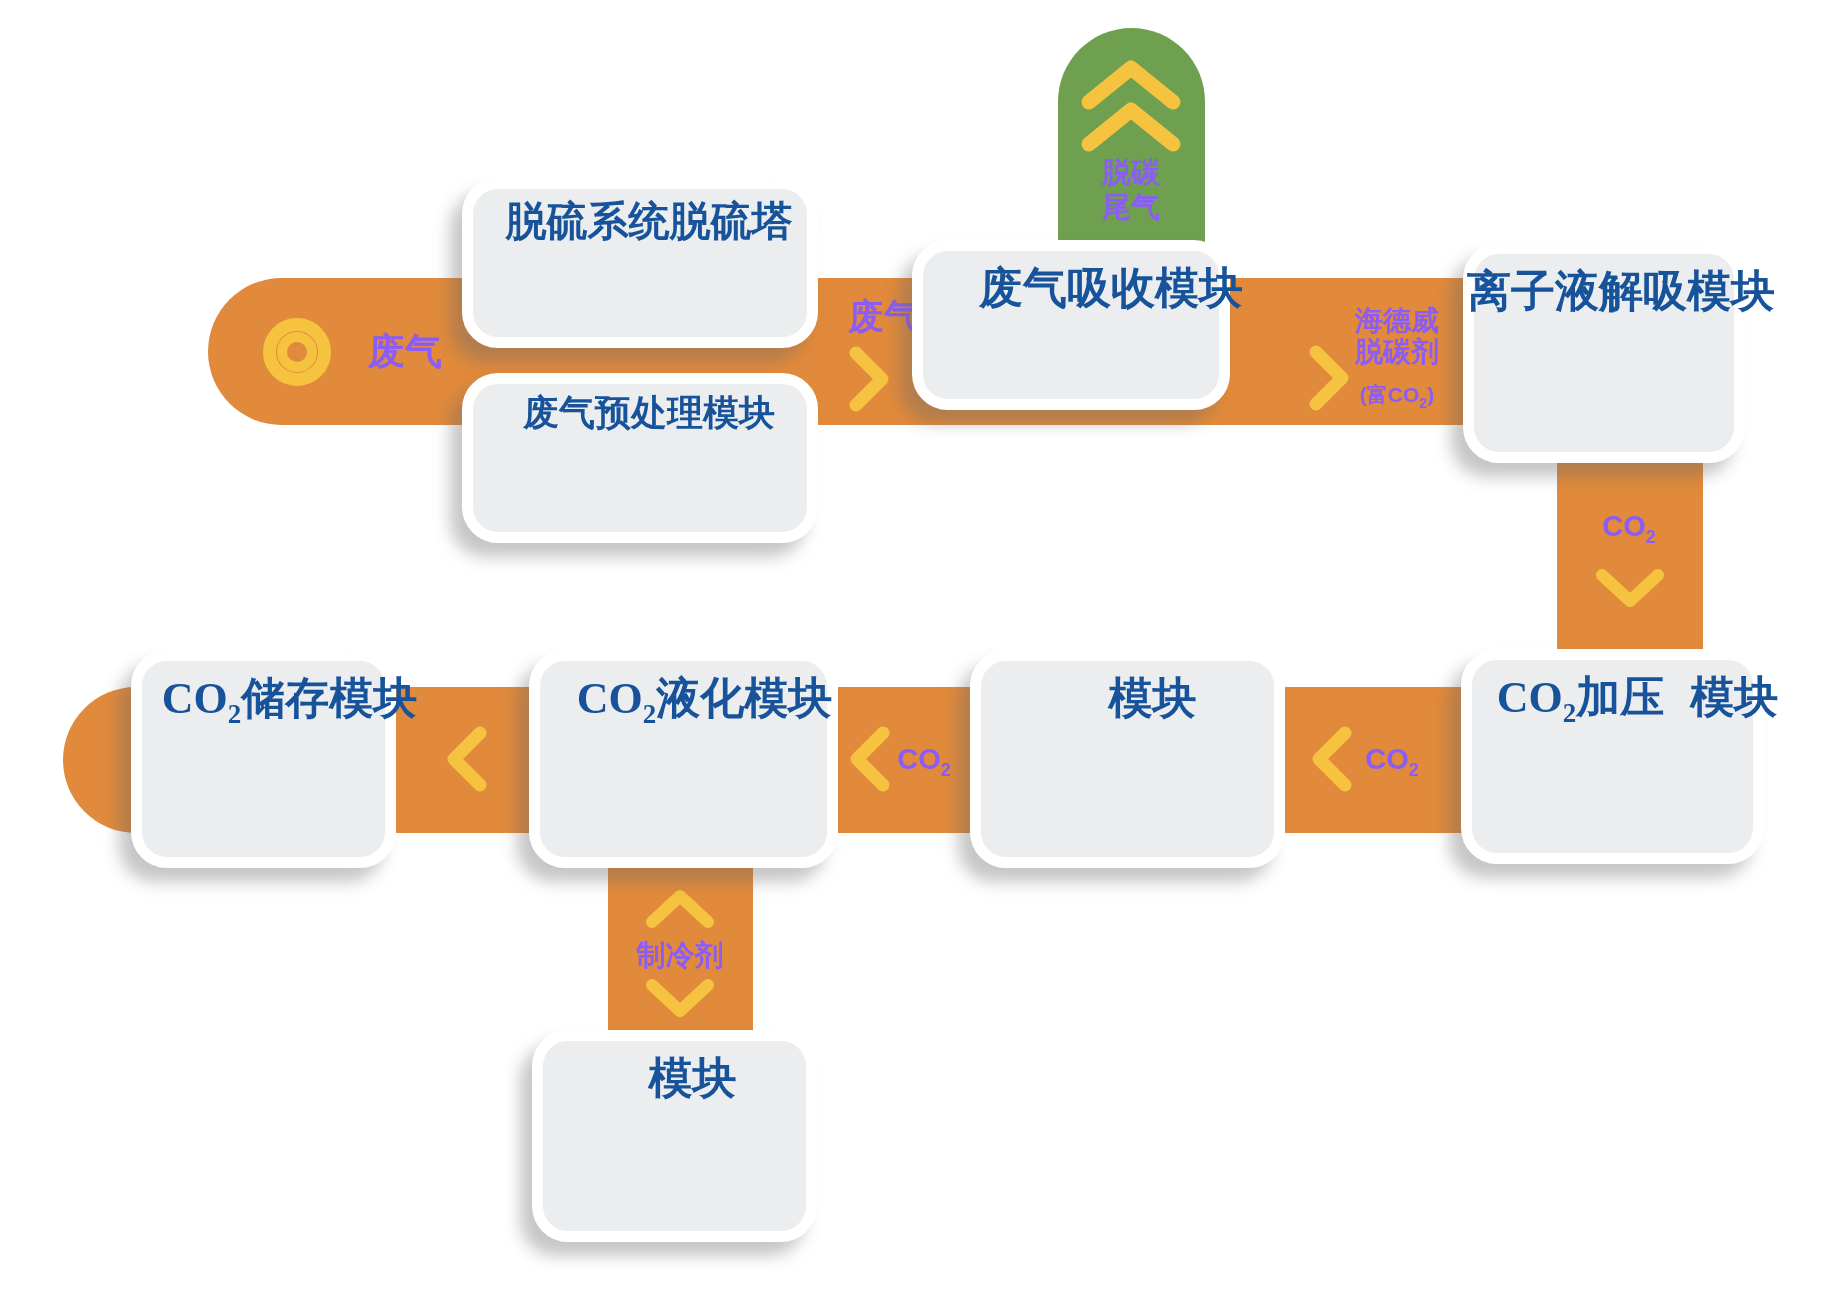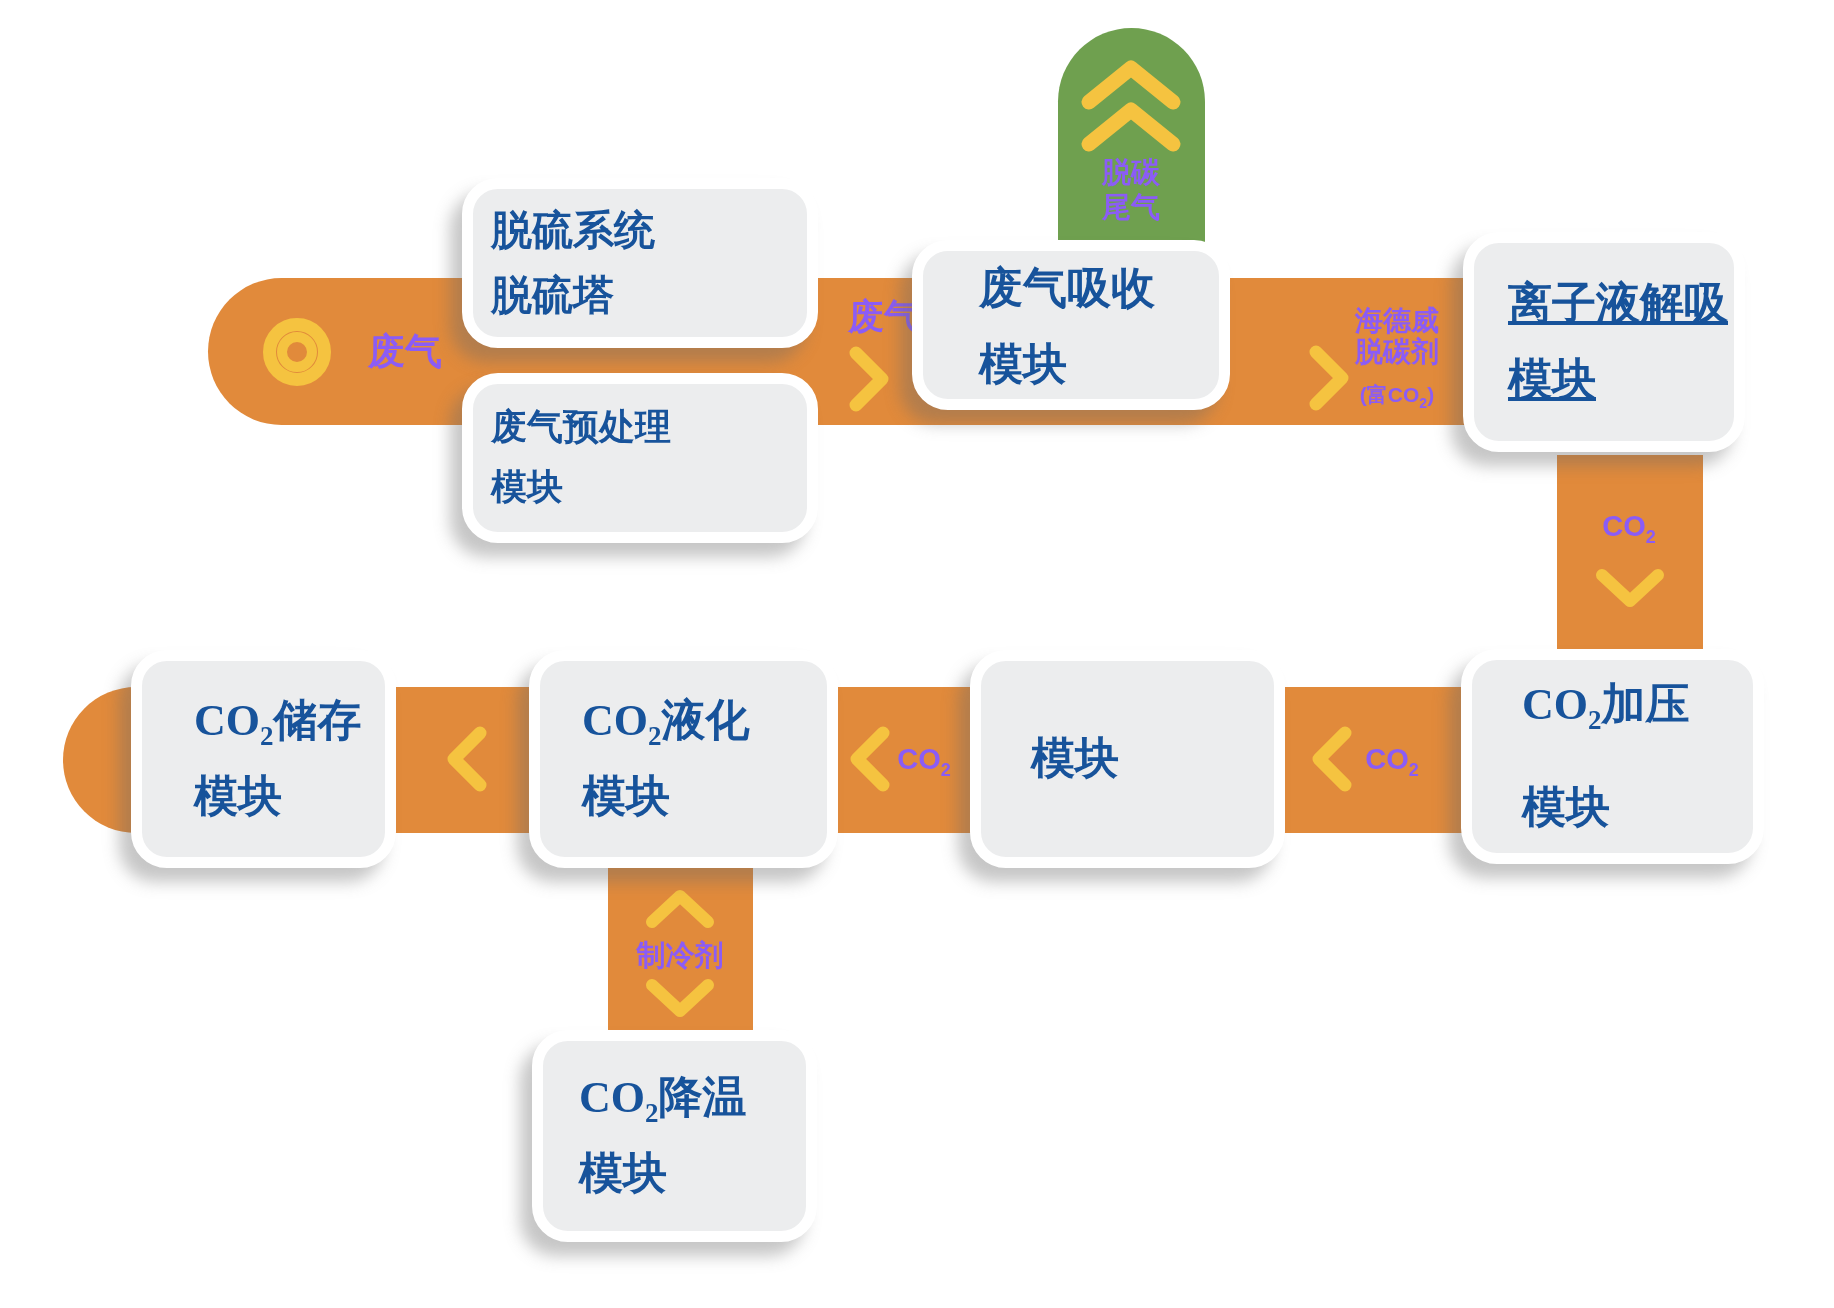--- a/index.html
+++ b/index.html
@@ -12,32 +12,32 @@
   .bar-top{left:208px;top:278px;width:1350px;height:147px;border-radius:74px 0 0 74px;}
   .bar-green{left:1058px;top:28px;width:147px;height:262px;border-radius:74px 74px 0 0;background:#6FA04F;}
   .bar-co2-down{left:1557px;top:455px;width:146px;height:240px;}
   .bar-bottom{left:63px;top:687px;width:1490px;height:146px;border-radius:73px 0 0 73px;}
   .bar-refrigerant{left:608px;top:855px;width:145px;height:185px;}
   
   .node{
     position:absolute;z-index:3;box-sizing:border-box;
     background:#ECEDEE;border:11px solid #FFFFFF;border-radius:36px;
     box-shadow:-12px 14px 16px rgba(105,105,105,.38);
-    display:flex;flex-direction:column;justify-content:center;
+    display:flex;flex-direction:row;justify-content:center;
     color:#17539B;font-family:"Liberation Serif","DejaVu Serif",serif;
     font-weight:700;font-size:44px;
   }
   .node .ln{margin:15px 0;line-height:1.05;white-space:nowrap;}
   .node sub{font-size:27px;line-height:0;}
   .n-desulf{left:462px;top:178px;width:356px;height:170px;font-size:41px;padding-left:18px;}
   .n-desulf .ln{margin:11px 0;}
   .n-pretreat{left:462px;top:373px;width:356px;height:170px;font-size:36px;padding-left:18px;}
   .n-pretreat .ln{margin:11px 0;}
   .n-absorb{left:912px;top:240px;width:318px;height:170px;padding-left:56px;justify-content:space-between;}
-  .n-desorb{left:1463px;top:232px;width:282px;height:220px;padding-left:34px;text-decoration:underline;}
+  .n-desorb{left:1463px;top:243px;width:282px;height:220px;padding-left:34px;}
   .n-press{left:1461px;top:649px;width:303px;height:215px;padding-left:50px;gap:26px;}
   .n-dry{left:970px;top:650px;width:315px;height:218px;padding-left:50px;}
   .n-liq{left:529px;top:650px;width:309px;height:218px;padding-left:42px;}
   .n-store{left:131px;top:650px;width:265px;height:218px;padding-left:52px;}
   .n-cool{left:532px;top:1030px;width:285px;height:212px;padding-left:36px;}
   
   .lbl{position:absolute;z-index:2;color:#8b5cf6;font-weight:700;text-align:right;
        transform:translate(-50%,-50%);line-height:1.1;white-space:nowrap;}
   .lbl sub{line-height:0;}
   .lbl-source{left:405px;top:352px;font-size:37px;}
@@ -197,17 +197,16 @@
     <div class="ln"><span>CO</span><sub>2</sub><span>液化</span></div>
     <div class="ln">模块</div>
   </div>
 
   <div class="node n-store">
     <div class="ln"><span>CO</span><sub>2</sub><span>储存</span></div>
     <div class="ln">模块</div>
   </div>
 
   <div class="node n-cool">
-    <div class="ln"><span>CO</span><sub>2</sub><span>降温</span></div>
     <div class="ln">模块</div>
   </div>
 
 </div>
 
 </body></html>

